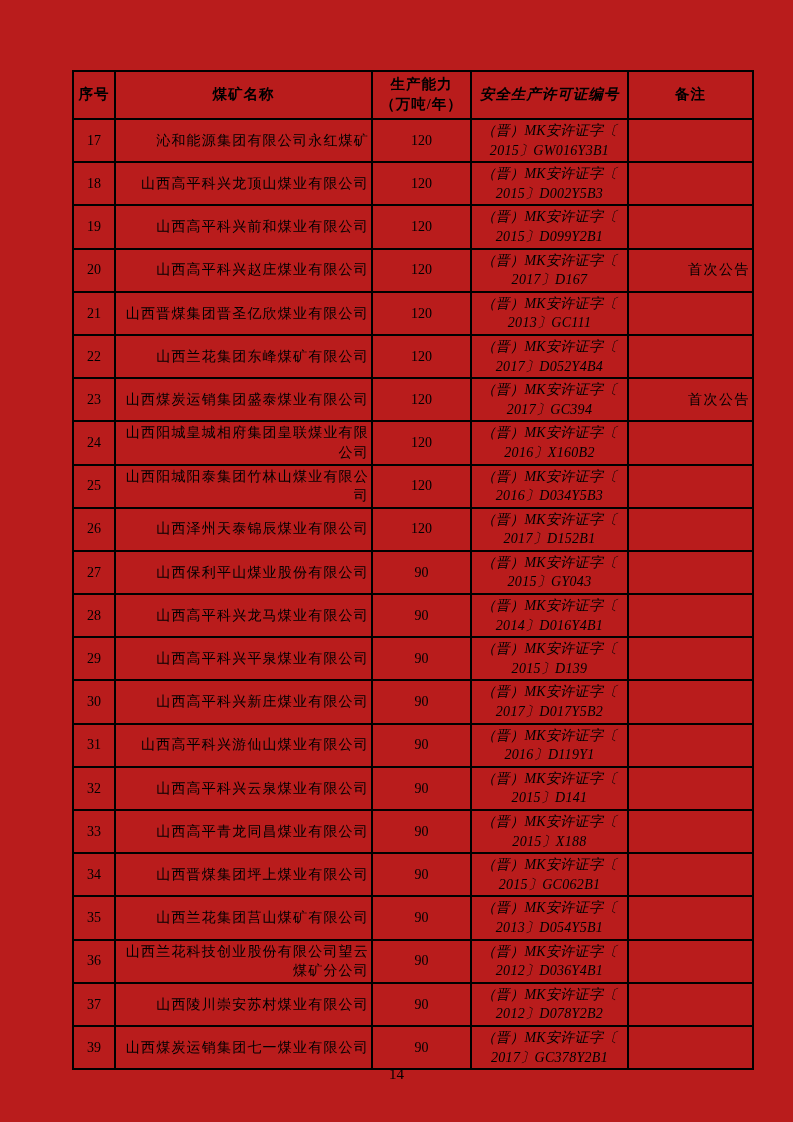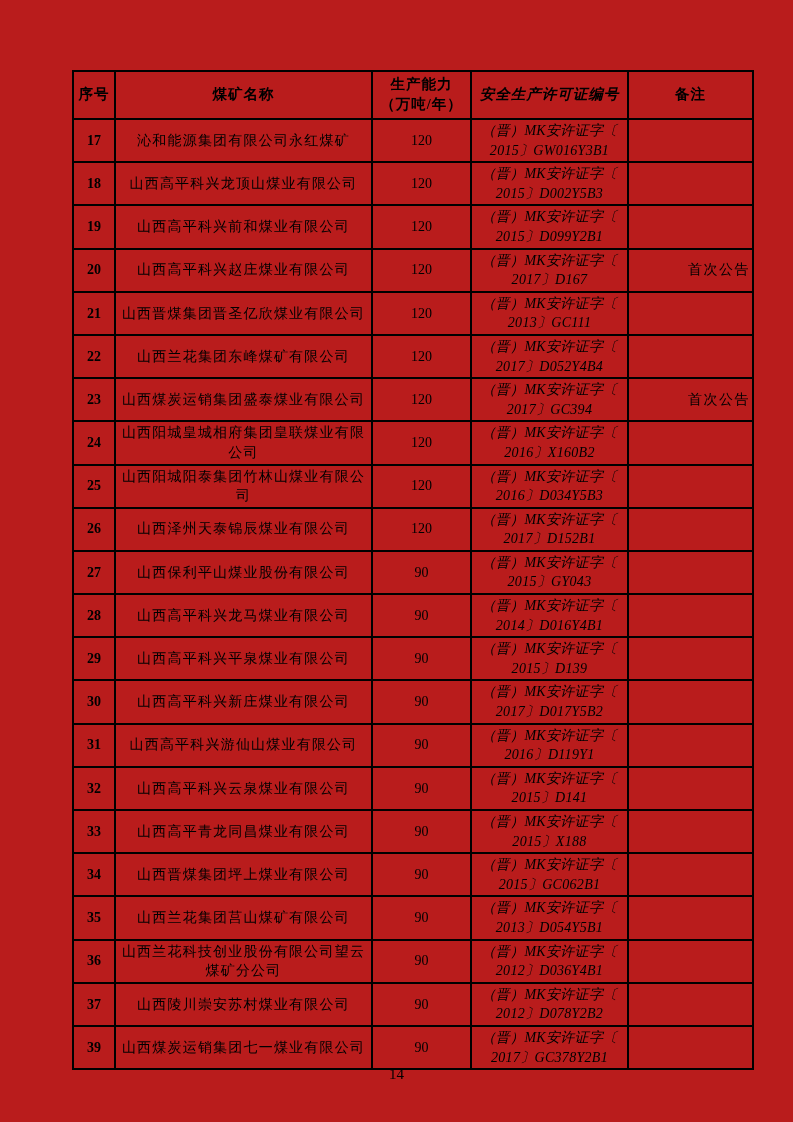--- a/index.html
+++ b/index.html
@@ -44,22 +44,22 @@
     line-height: 1.35;
     letter-spacing: 1px;
     padding: 1px 2px;
   }
   .mine-table td {
     font-size: 14px;
     height: 37px;
     padding: 1px 2px;
     line-height: 1.4;
   }
-  .col-no      { width: 36px;  text-align: center; font-weight: bold; }
-  .col-name    { width: 251px; text-align: center; padding-left: 8px; padding-right: 4px; letter-spacing: 1.2px; }
+  .col-no      { width: 36px;  text-align: center; }
+  .col-name    { width: 251px; text-align: right; padding-left: 8px; padding-right: 4px; letter-spacing: 1.2px; }
   .col-capacity{ width: 93px;  text-align: center; margin-left: 14px; }
   .col-license { width: 151px; text-align: center; white-space: pre-line; letter-spacing: 0.3px; font-style: italic; }
   .col-remark  { width: 119px; text-align: right; letter-spacing: 1.5px; }
   .page-number {
     position: absolute;
     top: 1066px;
     left: 0;
     width: 100%;
     text-align: center;
     font-size: 15px;

